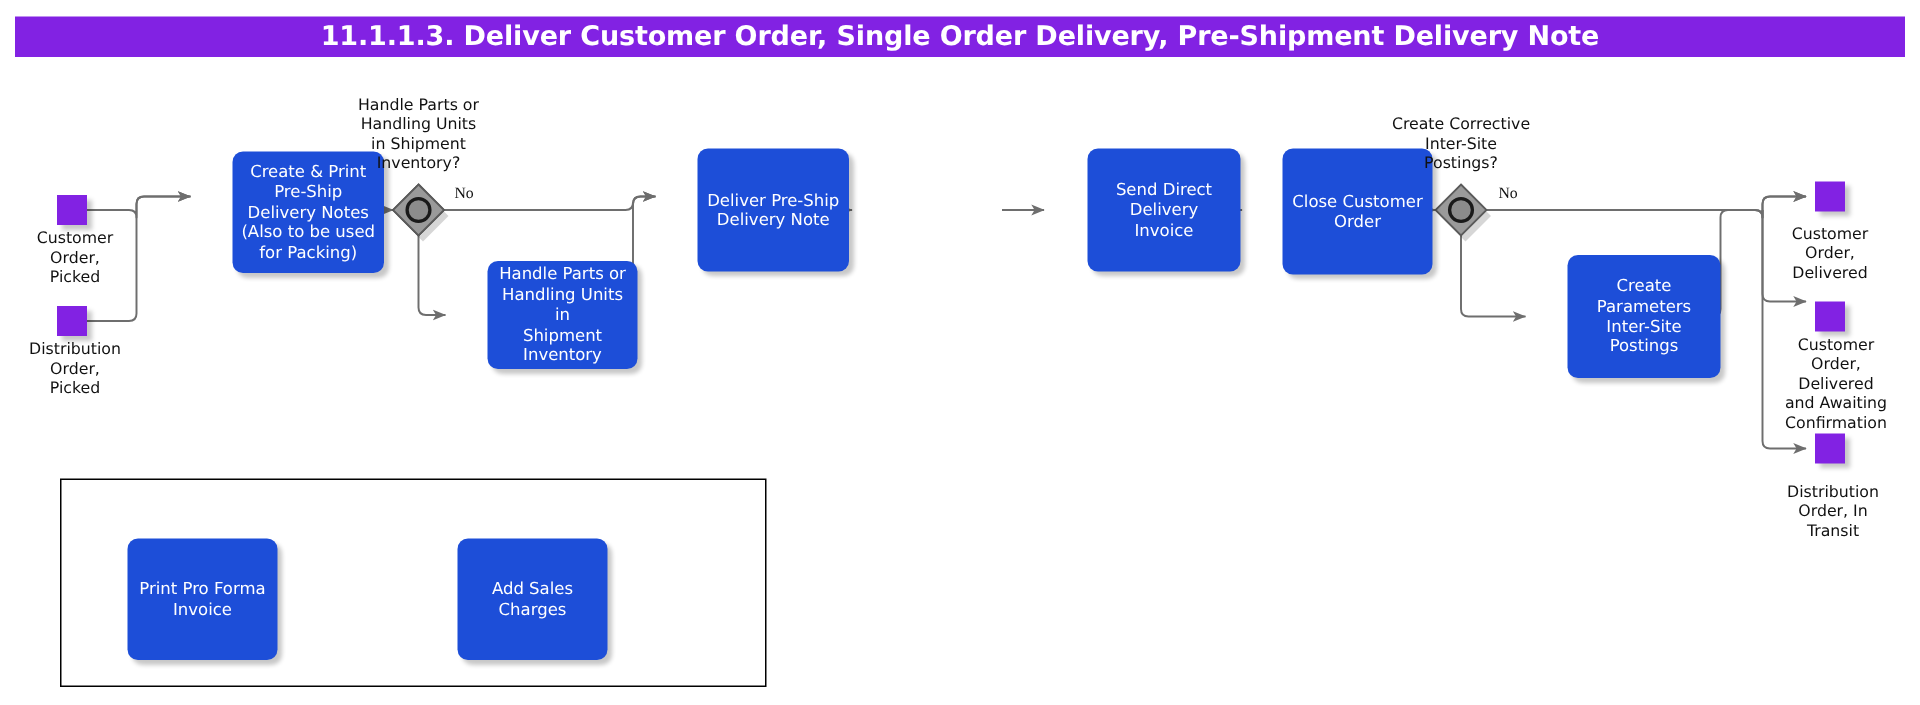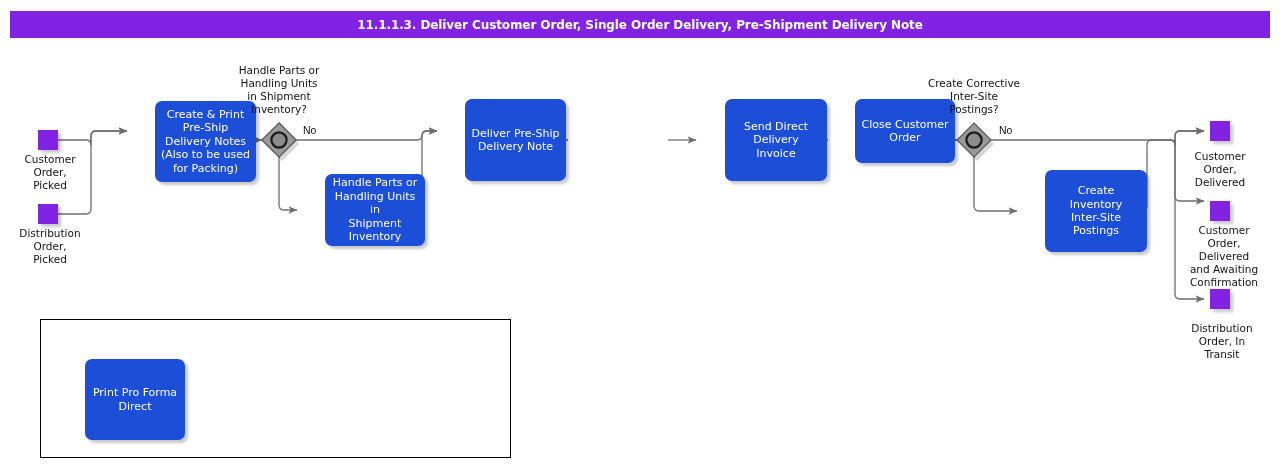--- a/index.html
+++ b/index.html
@@ -27,21 +27,21 @@
     top: 11px;
     width: 1260px;
     height: 27px;
     background: #8222E3;
     display: flex;
     align-items: center;
     justify-content: center;
   }
   .title-bar .title-text {
     color: #ffffff;
-    font-size: 12px;
+    font-size: 18px;
     font-weight: bold;
     font-family: "DejaVu Sans", "Liberation Sans", sans-serif;
     letter-spacing: -0.1px;
     white-space: nowrap;
   }
   svg.layer {
     position: absolute;
     left: 0;
     top: 0;
     width: 1280px;
@@ -93,21 +93,21 @@
     line-height: 13px;
     color: #111111;
     text-align: center;
     font-family: "DejaVu Sans", "Liberation Sans", sans-serif;
     white-space: pre-line;
   }
   .edge-label {
     position: absolute;
     font-size: 10.5px;
     color: #111111;
-    font-family: Liberation Sans, sans-serif;
+    font-family: Liberation Serif, serif;
     white-space: nowrap;
   }
   .group-box {
     position: absolute;
     border: 1.6px solid #000000;
     background: transparent;
     box-sizing: border-box;
   }
   .group-title {
     position: absolute;
@@ -205,28 +205,28 @@
 Delivery Note</span>
   </div>
 
 
   <div class="node" style="left:700px; top:99px; width:102px; height:82px;">
     <span class="node-label">Send Direct
 Delivery
 Invoice</span>
   </div>
 
-  <div class="node" style="left:830px; top:99px; width:100px; height:64px;">
+  <div class="node" style="left:830px; top:99px; width:100px; height:84px;">
     <span class="node-label">Close Customer
 Order</span>
   </div>
 
   <div class="node" style="left:1020px; top:170px; width:102px; height:82px;">
     <span class="node-label">Create
-Inventory
+Parameters
 Inter-Site
 Postings</span>
   </div>
 
   <div class="gw-caption" style="left:214px; top:64px; width:130px;">Handle Parts or
 Handling Units
 in Shipment
 Inventory?</div>
   <div class="edge-label" style="left:303px; top:124px;">No</div>
 
@@ -250,19 +250,23 @@
   <div class="evt" style="left:1210px; top:289px;"></div>
   <div class="evt-label" style="left:1170px; top:322px; width:104px;">Distribution
 Order, In
 Transit</div>
 
 
   <div class="group-box" style="left:40px; top:319px; width:471px; height:139px;"></div>
 
   <div class="node" style="left:60px; top:359px; width:100px; height:81px;">
     <span class="node-label">Print Pro Forma
-Direct</span>
-  </div>
-
-
+Invoice</span>
+  </div>
+
+
+  <div class="node" style="left:280px; top:359px; width:100px; height:81px;">
+    <span class="node-label">Add Sales
+Charges</span>
+  </div>
 
 
 </div>
 
 </body></html>

